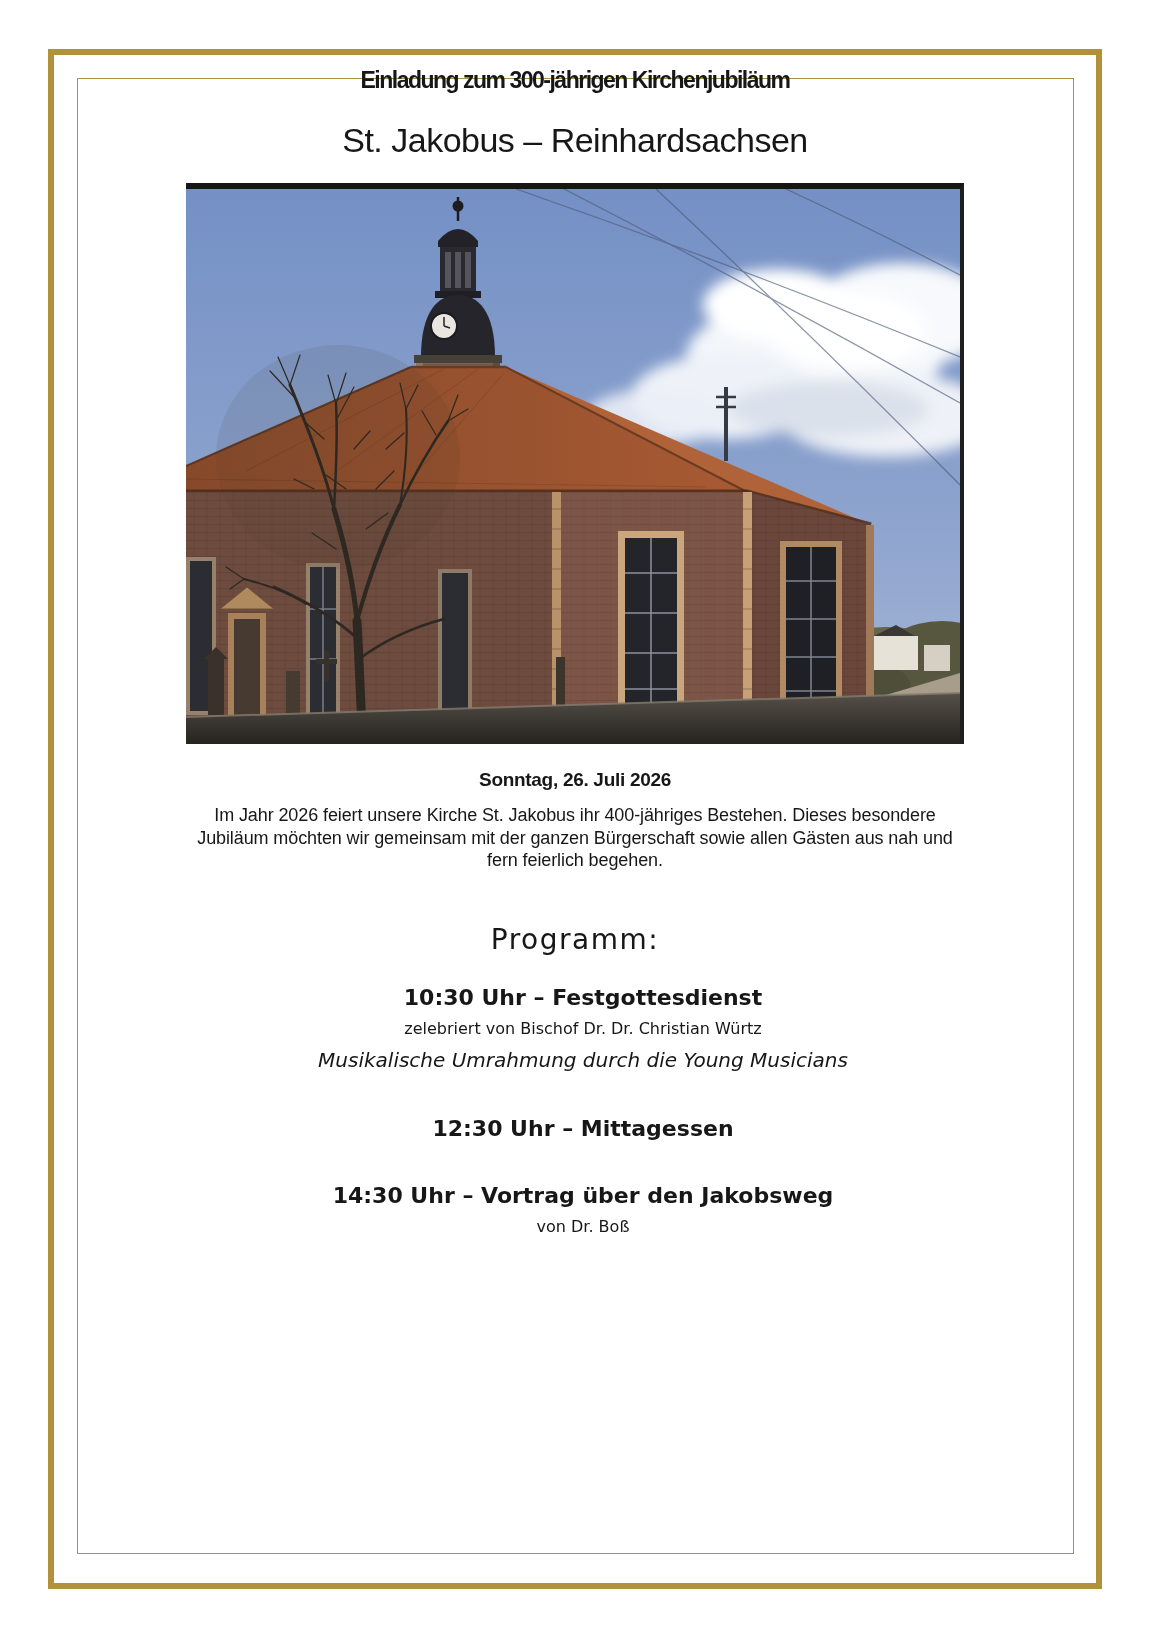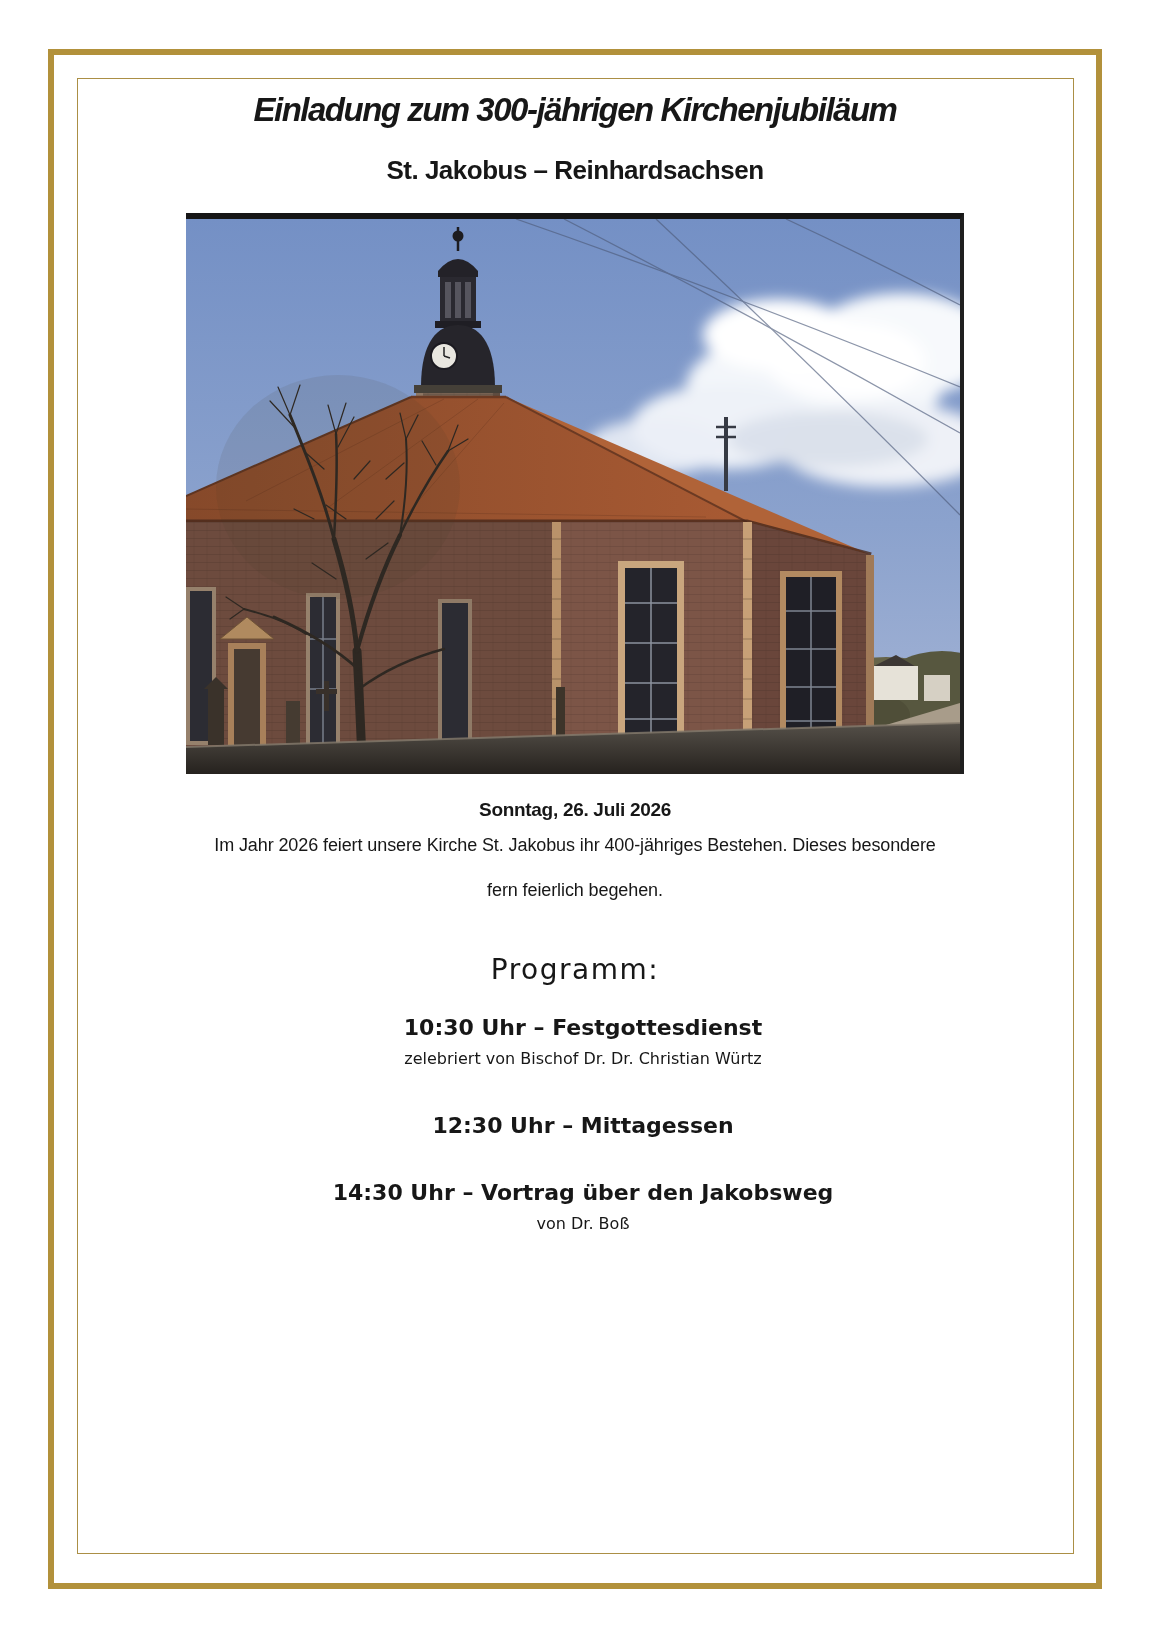--- a/index.html
+++ b/index.html
@@ -14,26 +14,26 @@
   .frame-outer{
     position:absolute;left:48px;top:49px;width:1054px;height:1540px;
     border:6px solid #B2913B;box-sizing:border-box;pointer-events:none;
   }
   .frame-inner{
     position:absolute;left:77px;top:78px;width:997px;height:1476px;
     border:1.5px solid #AB8F45;box-sizing:border-box;pointer-events:none;
   }
   .content{position:absolute;inset:0;text-align:center;}
   .title{
-    margin:89px 0 0 0;
-    font-size:33px;line-height:42px;font-weight:bold;letter-spacing:-1.5px;font-style:italic;
+    margin:59px 0 0 0;
+    font-size:23px;line-height:42px;font-weight:bold;letter-spacing:-1.5px;
   }
   .subtitle{
     margin:24px 0 0 0;
-    font-size:26px;line-height:31px;font-weight:bold;letter-spacing:-0.5px;
+    font-size:34px;line-height:31px;font-weight:normal;letter-spacing:-0.5px;
   }
   .photo{
     width:774px;height:555px;
     margin:27px auto 0 auto;
     border-top:6px solid #161616;
     border-right:4px solid #1f1f1f;
     box-sizing:content-box;
     position:relative;
     background:#7b96c9;
   }
@@ -269,28 +269,29 @@
           <polygon points="700,506 774,484 774,506" fill="#a89c8a"></polygon>
           <path d="M0,528 L774,504 L774,555 L0,555 Z" fill="url(#wallShade)"></path>
           <path d="M0,528 L774,504" stroke="#847b6d" stroke-width="2" opacity="0.8" fill="none"></path>
         </g>
       </svg>
     </div>
 
     <div class="caption">Sonntag, 26. Juli 2026</div>
 
     <p class="intro"><span>Im Jahr 2026 feiert unsere Kirche St. Jakobus ihr 400-jähriges Bestehen. Dieses besondere</span><br>
-    <br>
+    <span>Jubiläum möchten wir gemeinsam mit der ganzen Bürgerschaft sowie allen Gästen aus nah und</span><br>
     <span>fern feierlich begehen.</span></p>
 
     <div class="prog-heading">Programm:</div>
 
     <div class="prog-item first">
       <div class="prog-time">10:30 Uhr – Festgottesdienst</div>
       <div class="prog-sub">zelebriert von Bischof Dr. Dr. Christian Würtz</div>
+      <div class="prog-note">Musikalische Umrahmung durch die Young Musicians</div>
     </div>
 
 
     <div class="prog-item later">
       <div class="prog-time">12:30 Uhr – Mittagessen</div>
     </div>
 
     <div class="prog-item later">
       <div class="prog-time">14:30 Uhr – Vortrag über den Jakobsweg</div>
       <div class="prog-sub">von Dr. Boß</div>

